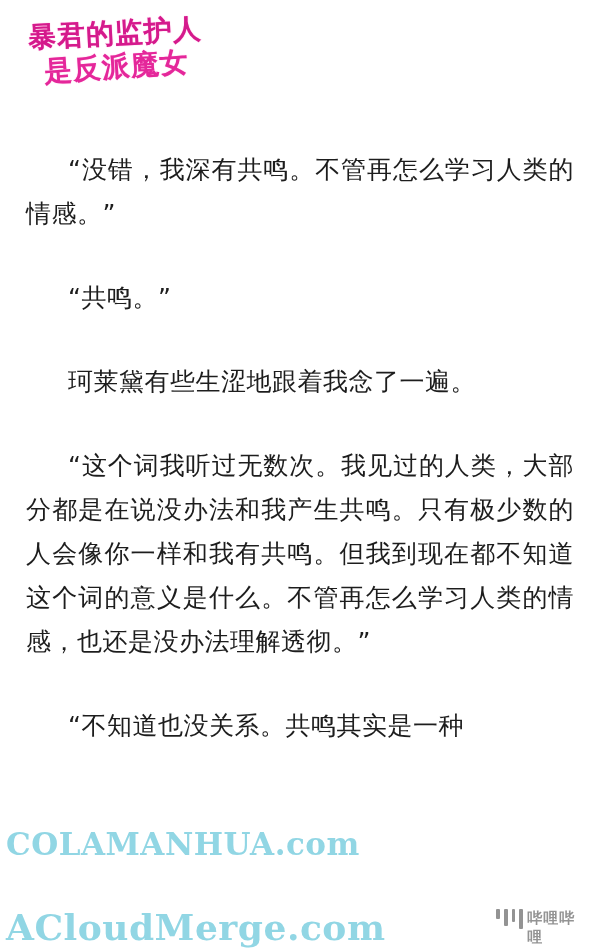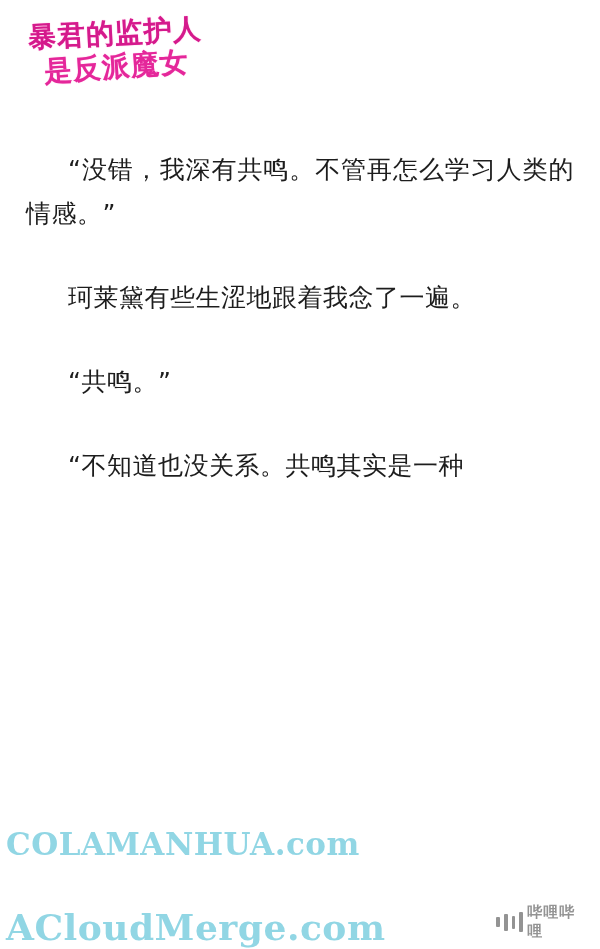--- a/index.html
+++ b/index.html
@@ -99,21 +99,20 @@
     letter-spacing: 0.5px;
   }
 
   .site-badge {
     position: absolute;
     right: 12px;
     bottom: 14px;
     width: 92px;
     height: 26px;
     display: flex;
-    align-items: center;
     justify-content: center;
     gap: 4px;
     opacity: 0.55;
   }
   .site-badge .bar {
     display: inline-block;
     width: 4px;
     background: #3b3b3b;
     border-radius: 1px;
   }
@@ -134,22 +133,23 @@
 
 <div class="page">
 
   <div class="title-logo">
     <span class="line line1">暴君的监护人</span>
     <span class="line line2">是反派魔女</span>
   </div>
 
   <div class="content">
     <p class="para">“没错，我深有共鸣。不管再怎么学习人类的情感。”</p>
+    <p class="para">“共鸣。”</p>
     <p class="para">珂莱黛有些生涩地跟着我念了一遍。</p>
-    <p class="para">“共鸣。”</p>
+    <p class="para">“这个词我听过无数次。我见过的人类，大部分都是在说没办法和我产生共鸣。只有极少数的人会像你一样和我有共鸣。但我到现在都不知道这个词的意义是什么。不管再怎么学习人类的情感，也还是没办法理解透彻。”</p>
     <p class="para last">“不知道也没关系。共鸣其实是一种</p>
   </div>
 
   <div class="watermark watermark-1">COLAMANHUA.com</div>
   <div class="watermark watermark-2">ACloudMerge.com</div>
 
   <div class="site-badge">
     <span class="bar b1"></span>
     <span class="bar b2"></span>
     <span class="bar b3"></span>

